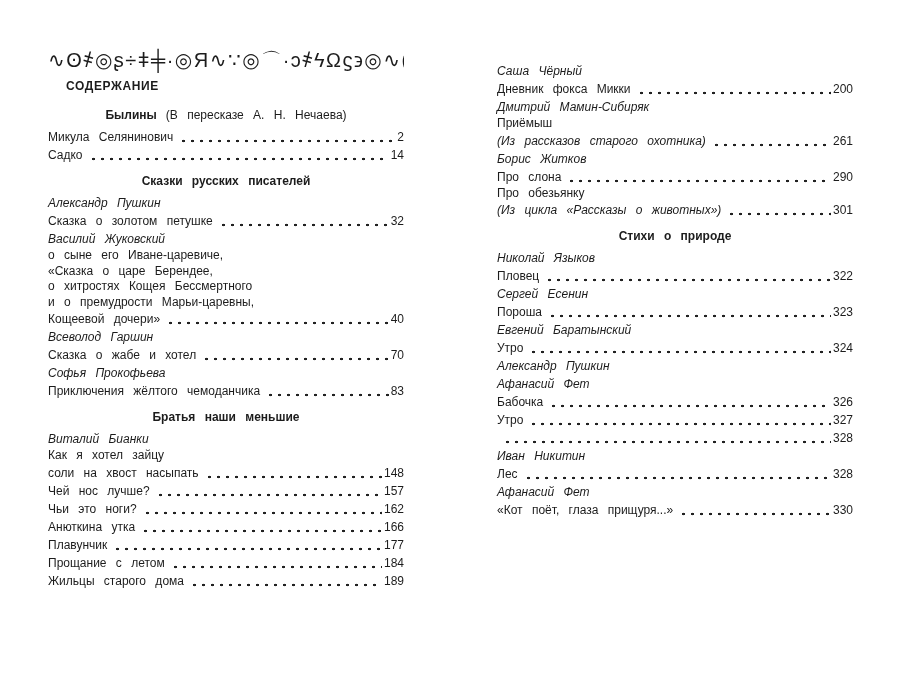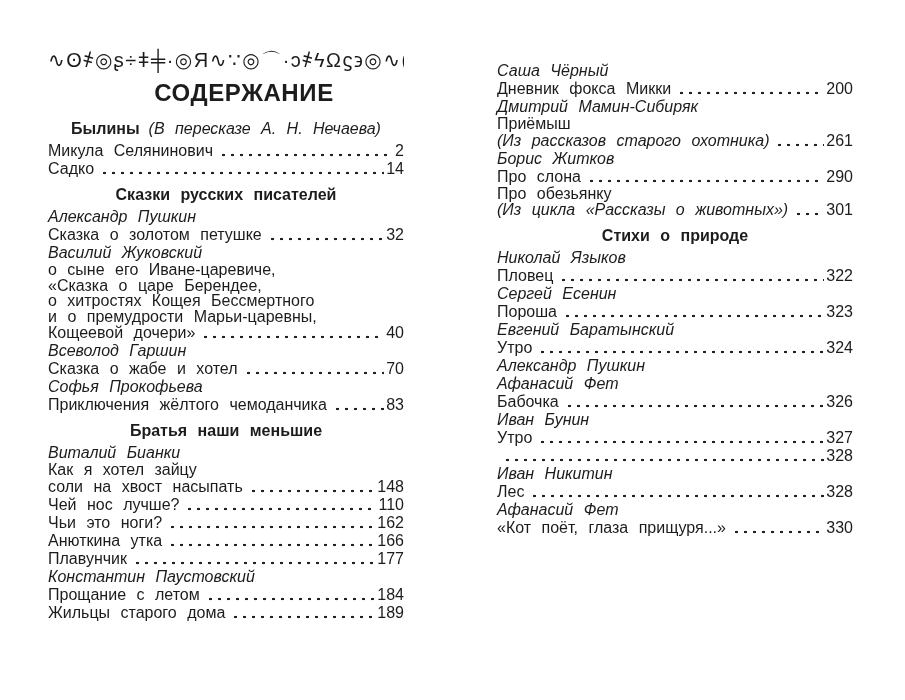--- a/index.html
+++ b/index.html
@@ -30,39 +30,39 @@
     font-size: 20px;
     line-height: 28px;
     letter-spacing: 1.5px;
     text-align: center;
     white-space: nowrap;
     overflow: hidden;
     color: #1c1c1c;
   }
   .title {
     margin: 5px 0 0;
-    text-align: center;
-    font-size: 24px;
+    text-align: left;
+    font-size: 12px;
     font-weight: bold;
     letter-spacing: 0.6px;
     position: relative;
     left: 18px;
     word-spacing: 6px;
   }
-  .blocks { margin-top: 13px; word-spacing: 6px; font-size: 16px; }
+  .blocks { margin-top: 13px; word-spacing: 6px; font-size: 12px; }
   .col-right .blocks { margin-top: 0; }
 
   .section-header {
     text-align: center;
     font-weight: bold;
     line-height: 18px;
     margin: 8px 0 4px;
   }
   .blocks > .section-header:first-child { margin-top: 0; }
-  .sec-note { font-weight: normal; font-style: italic; margin-left: 9px; }
+  .sec-note { font-weight: normal; margin-left: 9px; }
 
   .author {
     font-style: italic;
     line-height: 18px;
   }
   .entry { line-height: 18px; }
   .pre-line { line-height: 15.5px; }
   .dot-row {
     display: flex;
     align-items: flex-end;
@@ -164,21 +164,21 @@
       <span class="entry-title">соли на хвост насыпать</span>
       <span class="dots"></span>
       <span class="page-num">148</span>
     </div>
   </div>
 
   <div class="entry">
     <div class="dot-row">
       <span class="entry-title">Чей нос лучше?</span>
       <span class="dots"></span>
-      <span class="page-num">110</span>
+      <span class="page-num">157</span>
     </div>
   </div>
 
   <div class="entry">
     <div class="dot-row">
       <span class="entry-title">Чьи это ноги?</span>
       <span class="dots"></span>
       <span class="page-num">162</span>
     </div>
   </div>
@@ -192,21 +192,20 @@
   </div>
 
   <div class="entry">
     <div class="dot-row">
       <span class="entry-title">Плавунчик</span>
       <span class="dots"></span>
       <span class="page-num">177</span>
     </div>
   </div>
 
-  <div class="author">Константин Паустовский</div>
 
   <div class="entry">
     <div class="dot-row">
       <span class="entry-title">Прощание с летом</span>
       <span class="dots"></span>
       <span class="page-num">184</span>
     </div>
   </div>
 
   <div class="entry">
@@ -299,21 +298,20 @@
   <div class="author">Афанасий Фет</div>
 
   <div class="entry">
     <div class="dot-row">
       <span class="entry-title">Бабочка</span>
       <span class="dots"></span>
       <span class="page-num">326</span>
     </div>
   </div>
 
-  <div class="author">Иван Бунин</div>
 
   <div class="entry">
     <div class="dot-row">
       <span class="entry-title">Утро</span>
       <span class="dots"></span>
       <span class="page-num">327</span>
     </div>
   </div>
 
   <div class="entry">

